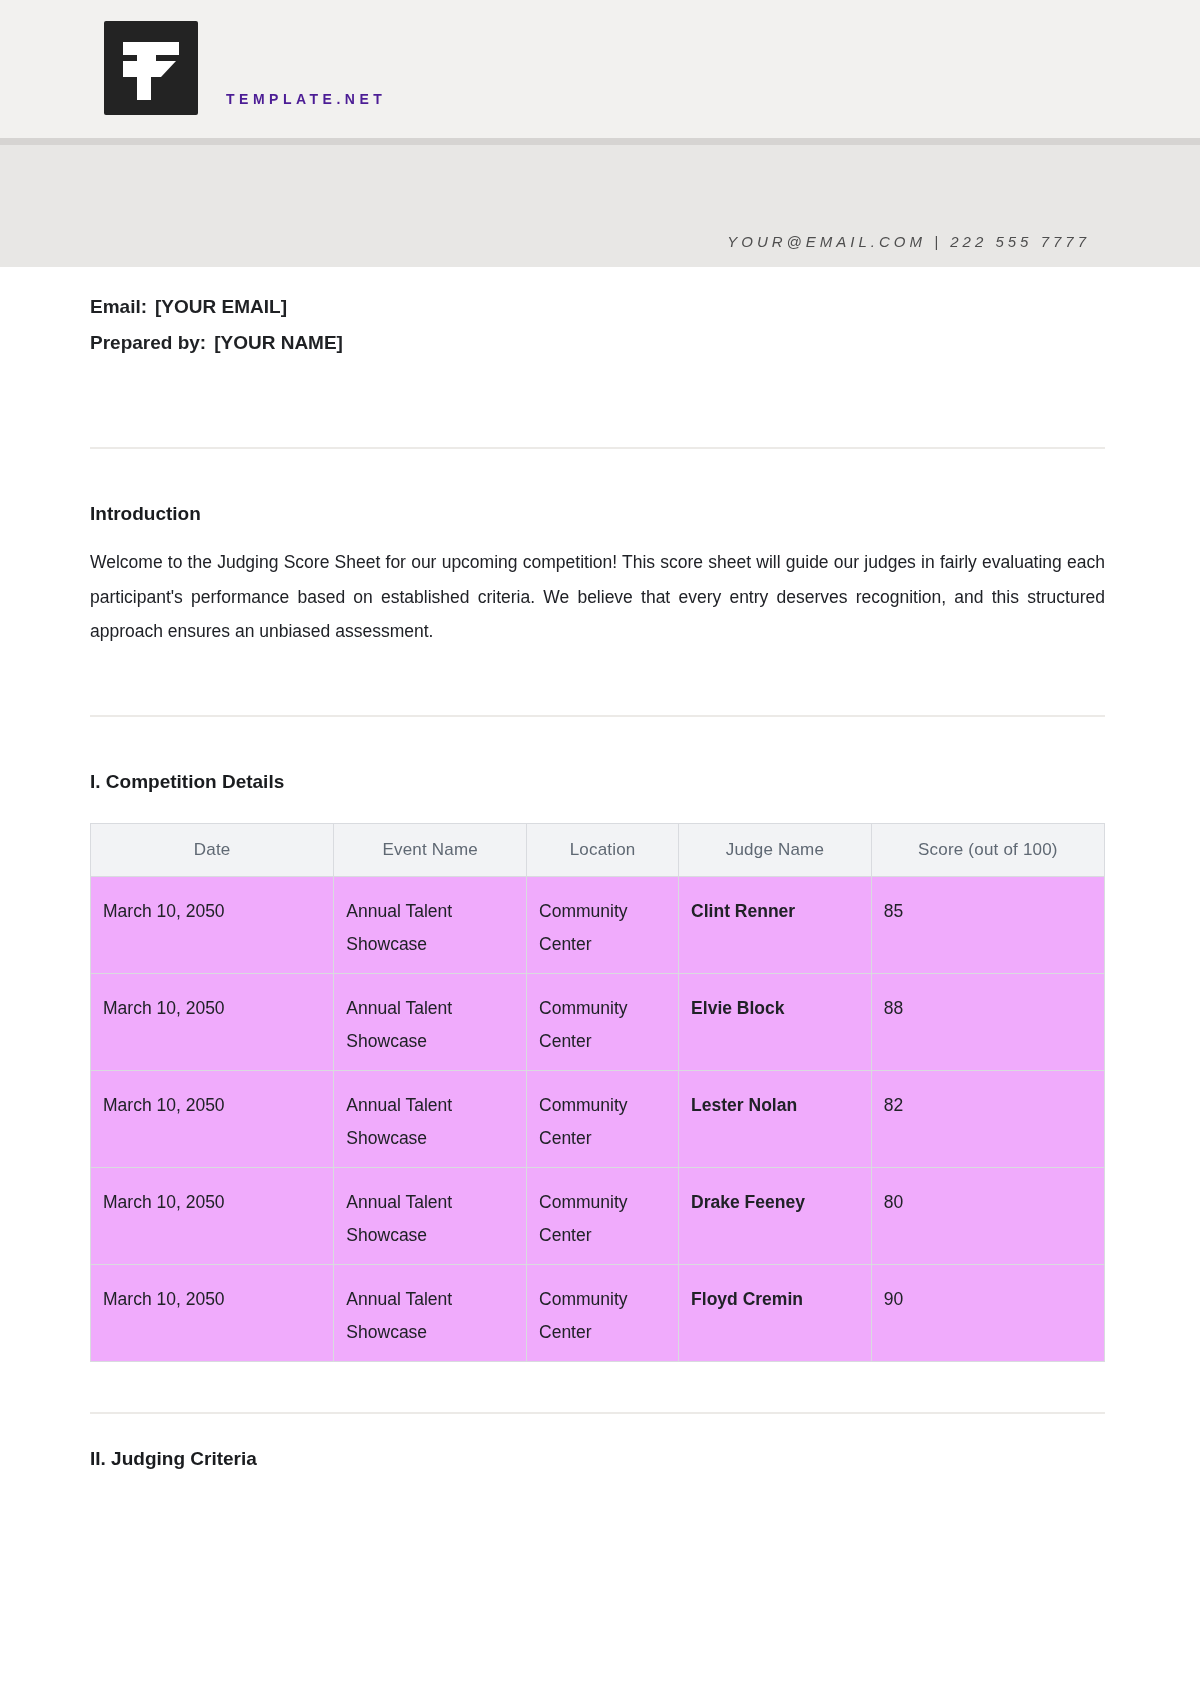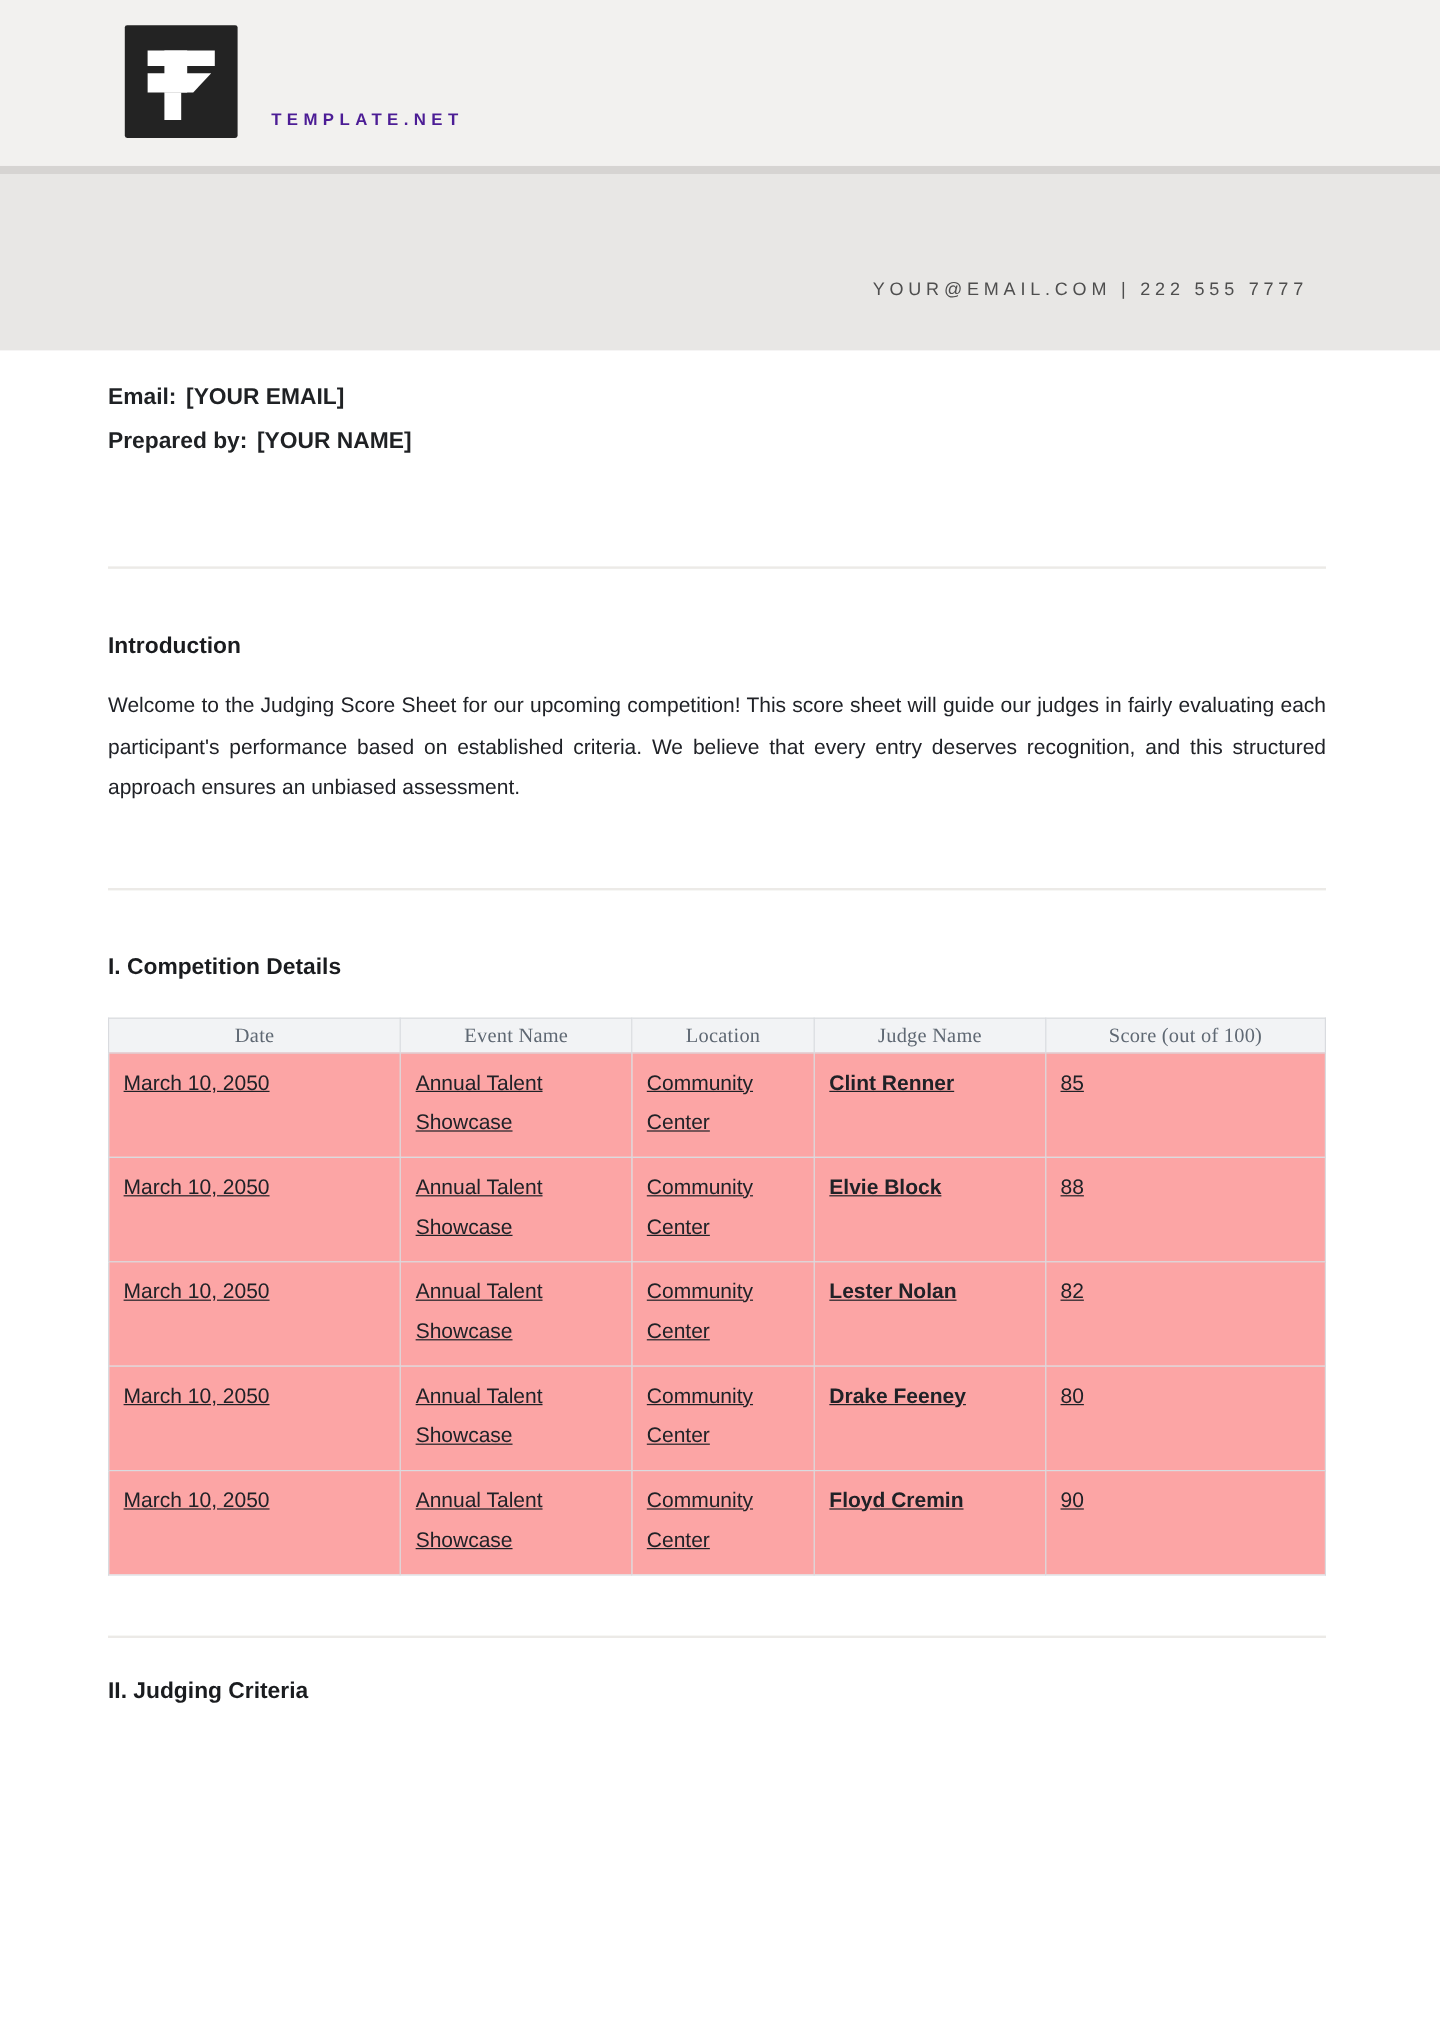--- a/index.html
+++ b/index.html
@@ -20,23 +20,24 @@
   .logo-box svg { display:block; width:100%; height:100%; }
   .brand-text {
     position:absolute; left:226px; top:91px;
     font-size:14px; font-weight:600; letter-spacing:4.5px; color:#4c1d95;
   }
 
   .band-sep { height:7px; background:#d6d4d2; }
 
   
   .band-contact {
-    height:147px; background:#e8e7e5;
+    height:122px; background:#e8e7e5;
     display:flex; justify-content:flex-end; align-items:flex-start;
     padding:88px 110px 0 0;
+    font-style:italic;
   }
   .contact-text {
     font-size:15px; font-weight:500; letter-spacing:4px; color:#4e4e4e;
     white-space:nowrap;
   }
 
   
   .content { padding:0 95px 0 90px; }
 
   .doc-title {
@@ -65,31 +66,29 @@
     text-align:justify;
   }
 
   table.sheet {
     width:100%; margin-top:28px;
     border-collapse:collapse; table-layout:fixed;
   }
   table.sheet th {
     background:#f2f3f5; color:#5f6873; font-weight:400;
     font-size:17px; line-height:24px; letter-spacing:0.2px;
-    text-align:center; padding:2px 6px;
+    text-align:center; padding:14px 6px;
     border:1px solid #d9dbdf;
-    font-family:Liberation Serif, serif;
   }
   table.sheet td {
-    background:#fca5a5; font-size:17.5px; line-height:33px; color:#202227;
+    background:#f0abfc; font-size:17.5px; line-height:33px; color:#202227;
     vertical-align:top; text-align:left;
-    padding:8px 12px 12px 12px;
+    padding:18px 12px 12px 12px;
     border:1px solid #d9dbdf;
     overflow-wrap:break-word;
-    text-decoration:underline;
   }
   table.sheet td.judge { font-weight:700; }
 </style>
 </head>
 <body>
 
 <div class="page">
 
   <header class="band-top">
     <div class="logo-box">

